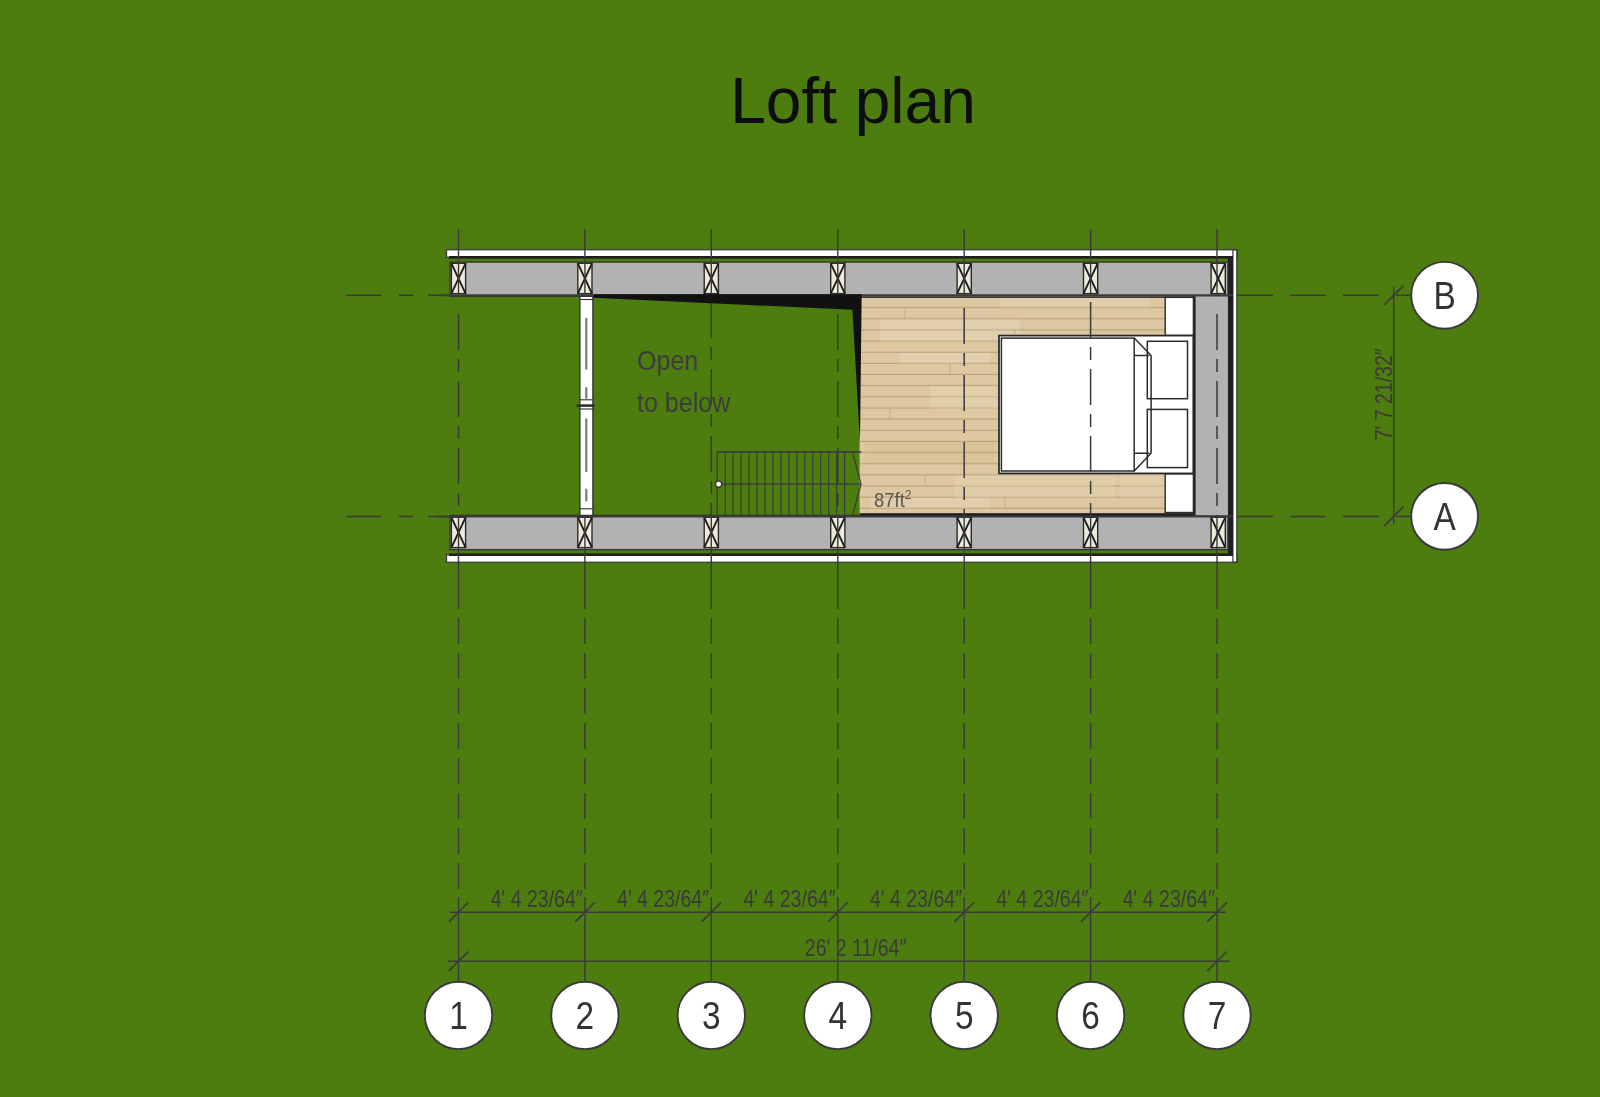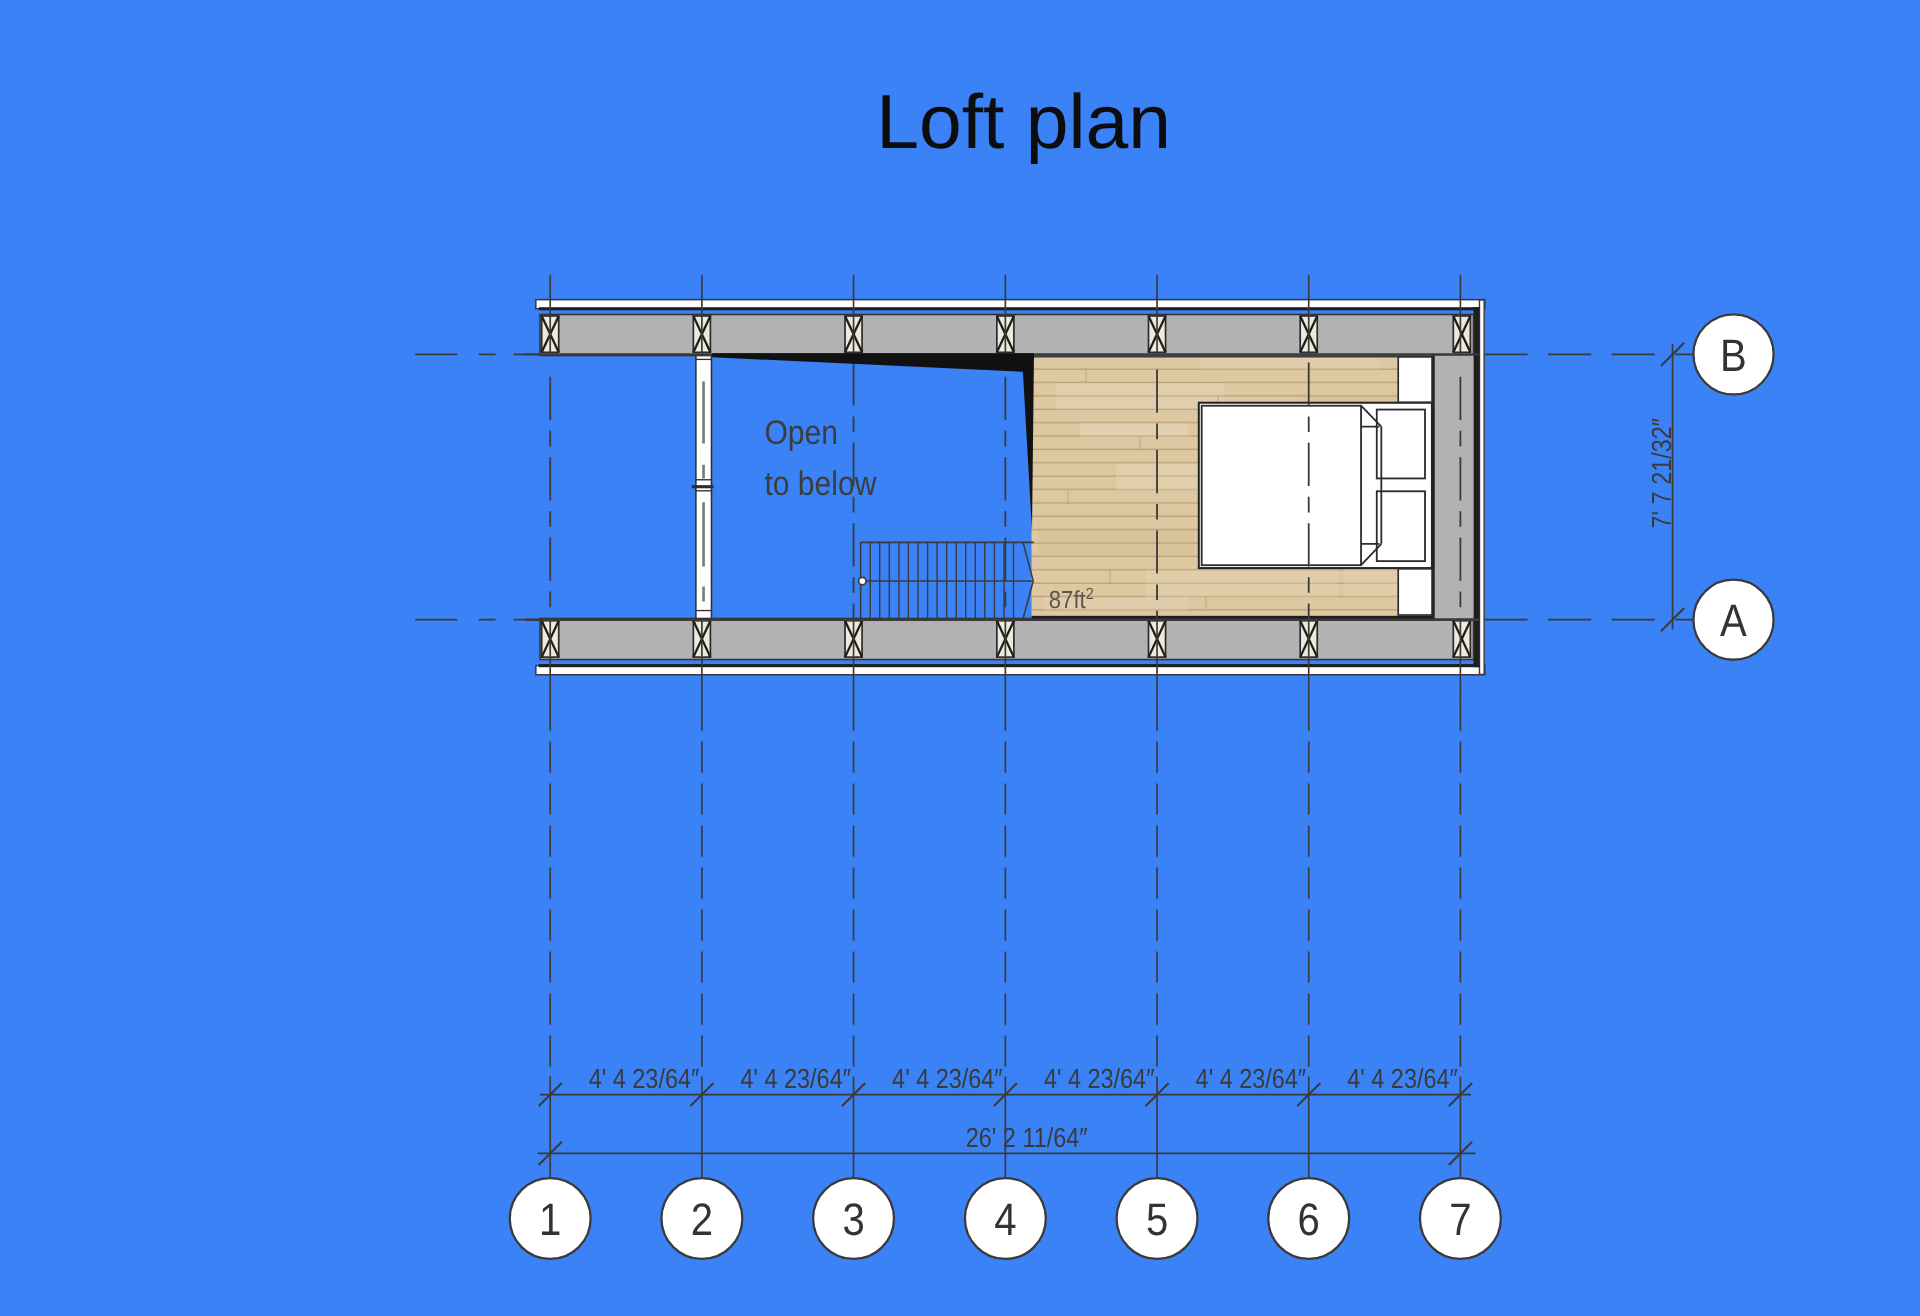--- a/index.html
+++ b/index.html
@@ -1,16 +1,16 @@
 <!DOCTYPE html>
 <html><head>
 <meta charset="utf-8">
 <style>
   html,body { margin:0; padding:0; background:#fff; }
-  #page { width:1600px; height:1097px; position:relative; background:#3b82f6; overflow:hidden; }
+  #page { width:1600px; height:1097px; position:relative; background:#4d7c0f; overflow:hidden; }
   svg text { font-family:"Liberation Sans", sans-serif; }
 </style>
 </head>
 <body>
 <div id="page">
 <svg width="1600" height="1097" viewBox="0 0 1600 1097">
 <defs>
 <pattern id="wd" x="0" y="297" width="60" height="11.15" patternUnits="userSpaceOnUse">
   <rect width="60" height="11.15" fill="#ddc8a2"></rect>
   <rect y="10.05" width="60" height="1.2" fill="#b89e73" opacity="0.95"></rect>

